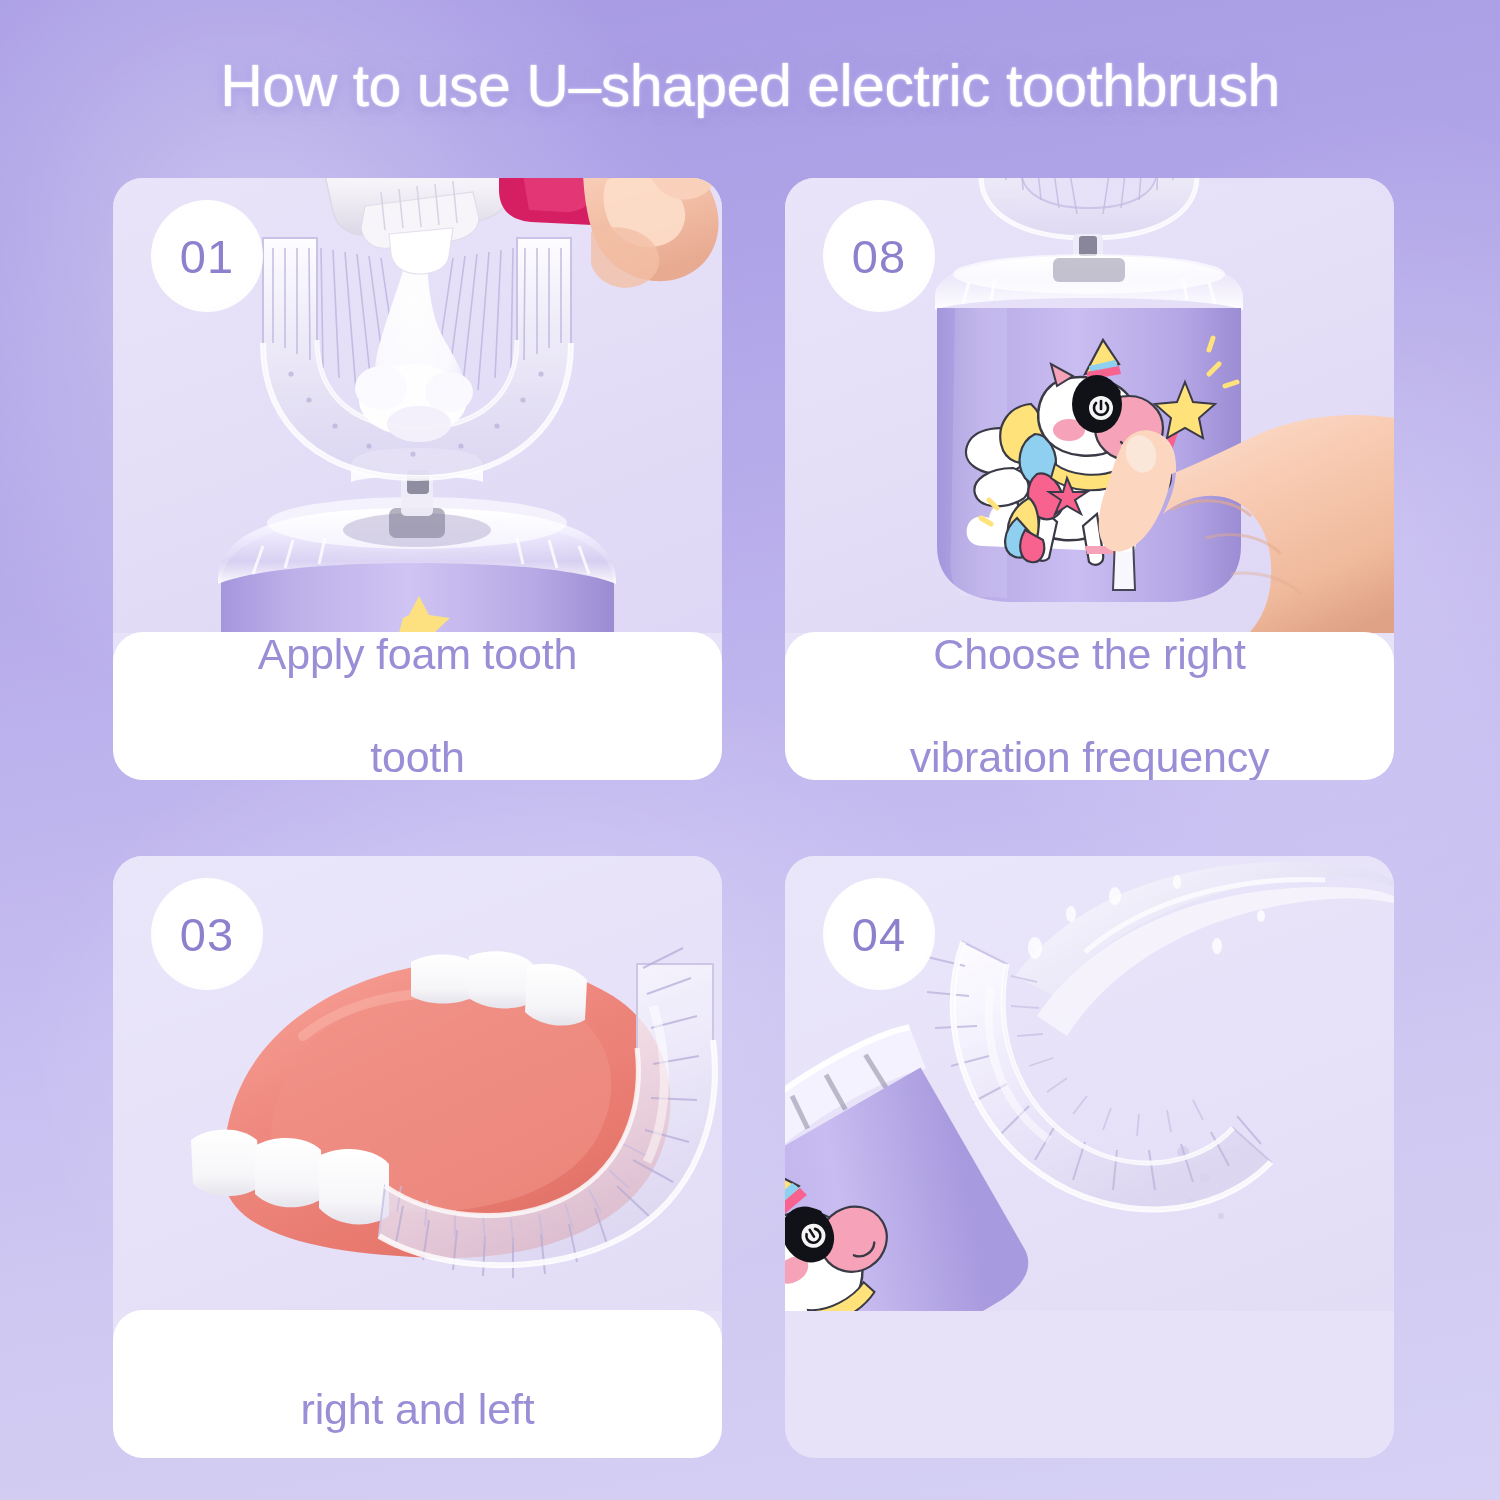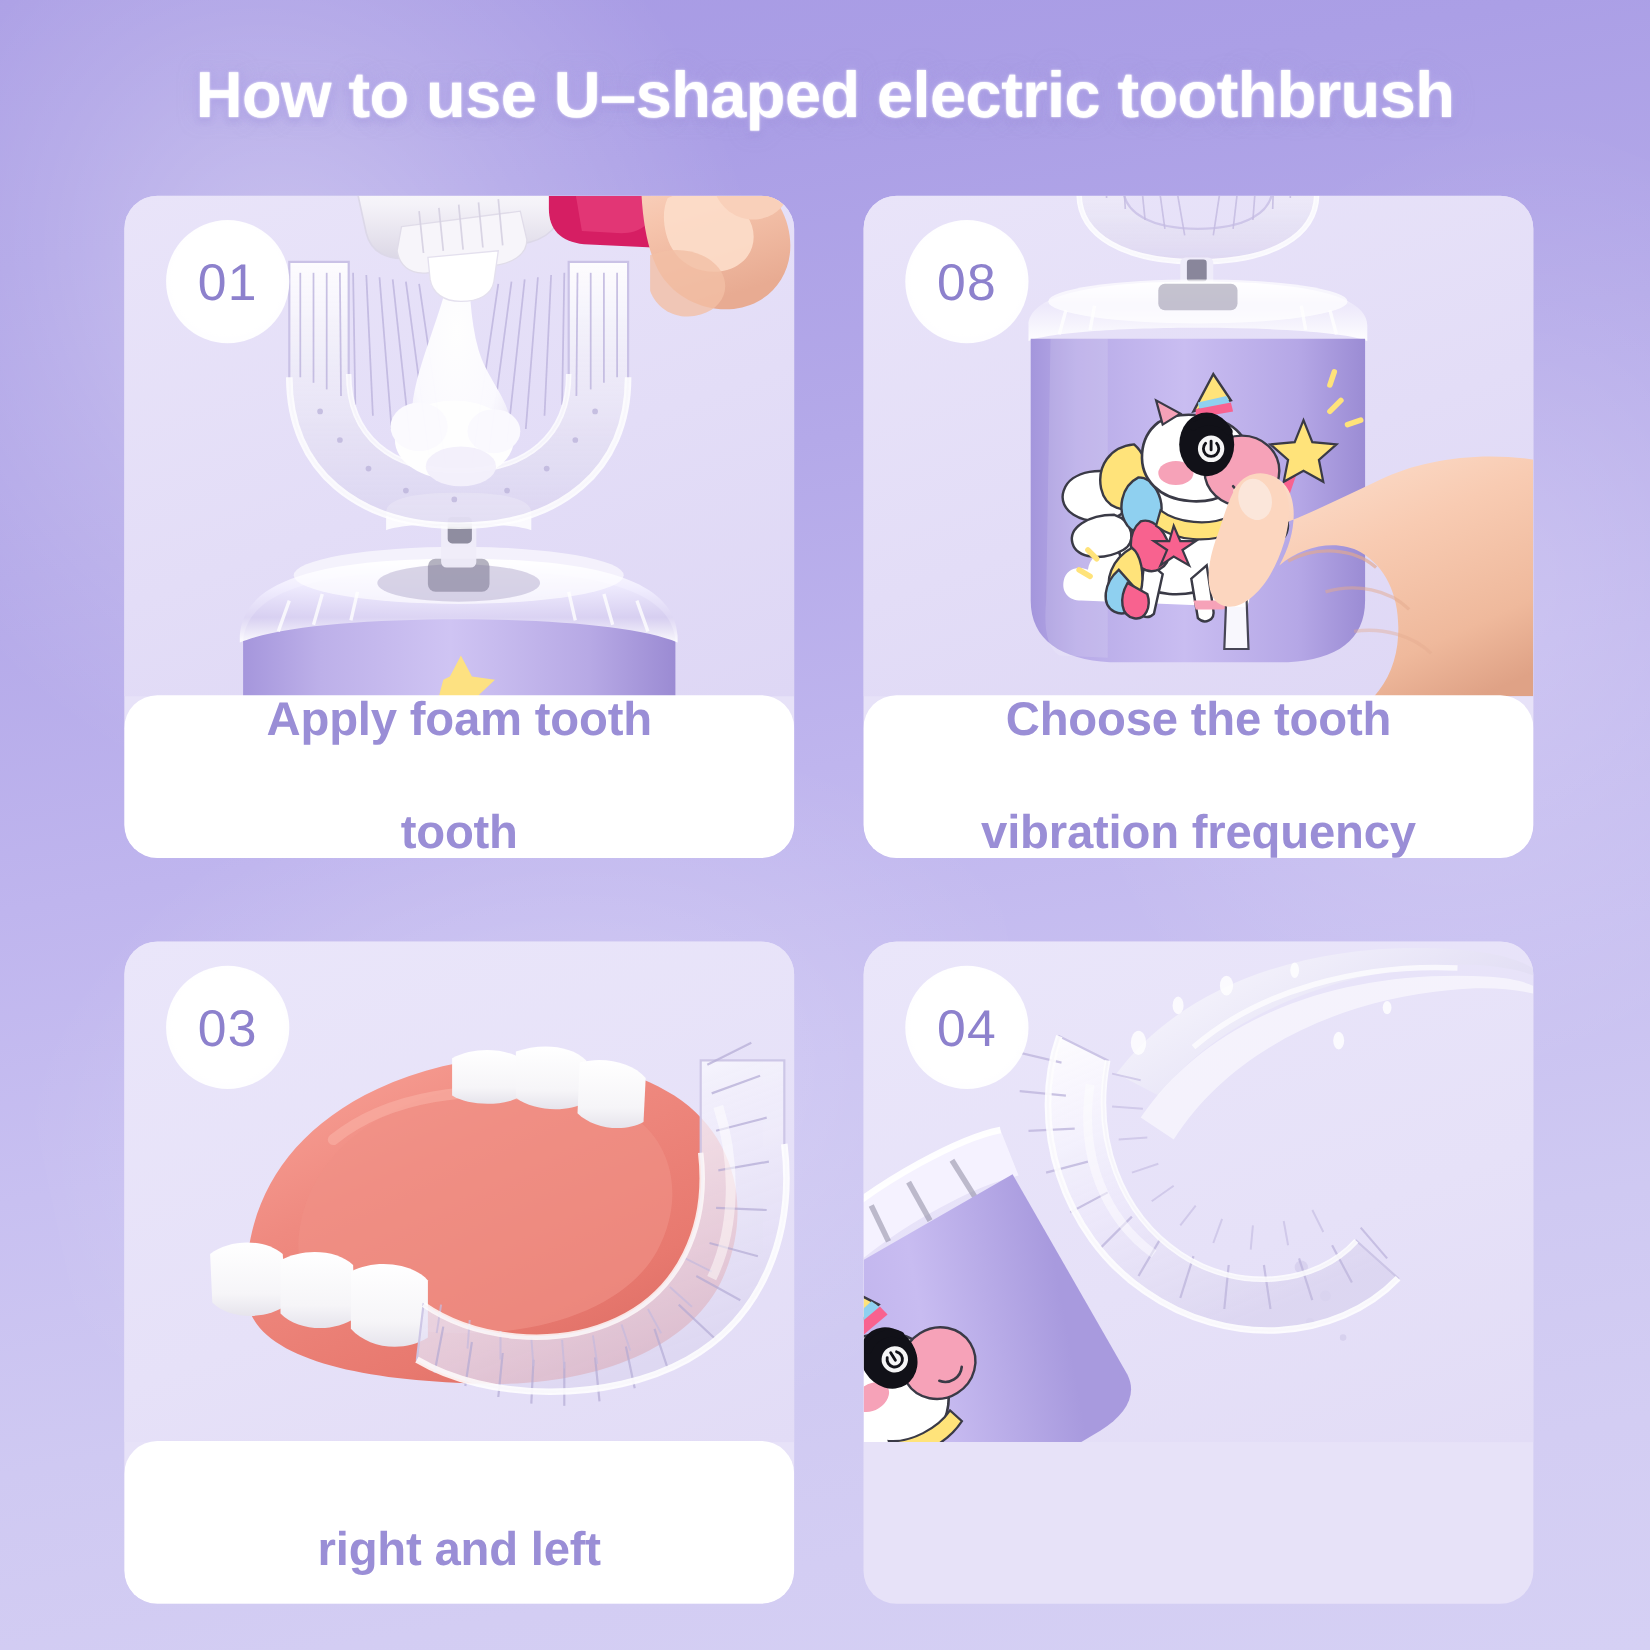--- a/index.html
+++ b/index.html
@@ -61,21 +61,21 @@
     pointer-events: none;
   }
 
   
   .poster-title {
     position: absolute;
     left: 0; right: 0;
     top: 52px;
     text-align: center;
     font-size: 59px;
-    font-weight: bold;
+    font-weight: normal;
     color: #ffffff;
     letter-spacing: -0.5px;
     white-space: nowrap;
     text-shadow:
        0 0 2px rgba(255,255,255,0.95),
        0 0 9px rgba(188,176,238,0.95),
        0 0 18px rgba(170,158,230,0.55),
        0 3px 7px rgba(120,104,190,0.30);
   }
 
@@ -118,21 +118,20 @@
     left: 0; right: 0; bottom: 0;
     height: 148px;
     background: #ffffff;
     border-radius: 30px 30px 30px 30px;
     display: flex;
     align-items: center;
     justify-content: center;
     text-align: center;
     padding: 0 18px;
     box-sizing: border-box;
-    font-weight: bold;
   }
   .card-caption span {
     display: block;
     font-size: 43px;
     line-height: 1.20;
     color: #9a8ed6;
     letter-spacing: -0.2px;
   }
 
   
@@ -505,21 +504,21 @@
             <path d="M 420 360 C 448 352 478 358 496 376" fill="none" stroke="#e3a98e" stroke-width="3" opacity="0.5"></path>
             <path d="M 446 396 C 472 392 500 400 516 416" fill="none" stroke="#e3a98e" stroke-width="3" opacity="0.4"></path>
           </g>
         </svg>
       </div>
       <div class="badge">
         <span>08</span>
       </div>
       <div class="card-caption">
         <span>
-          <span>Choose the tooth</span><br>
+          <span>Choose the right</span><br>
           <span>vibration frequency</span>
         </span>
       </div>
     </div>
 
     <div class="card">
       <div class="card-media">
         <svg class="art" viewBox="0 0 609 455" preserveAspectRatio="xMidYMid slice">
           <defs>
             <linearGradient id="g3-gum" x1="0.1" y1="0" x2="0.8" y2="1">

